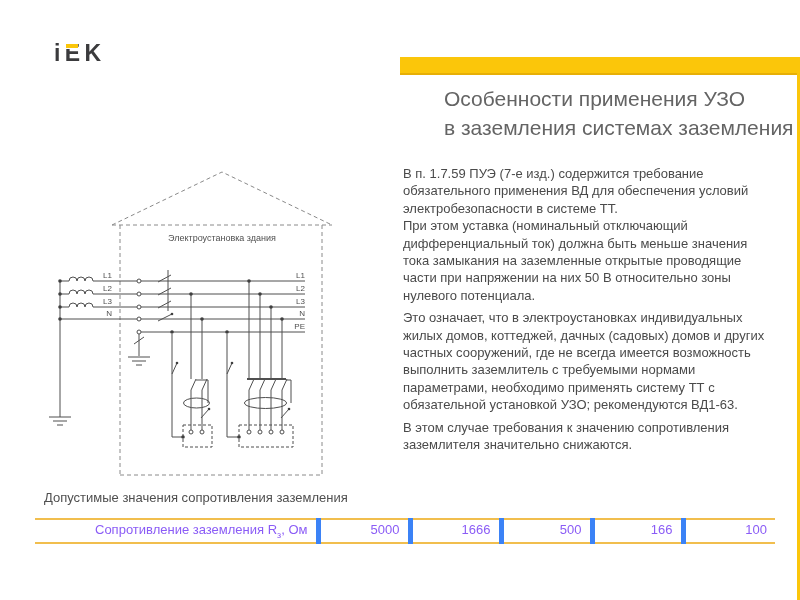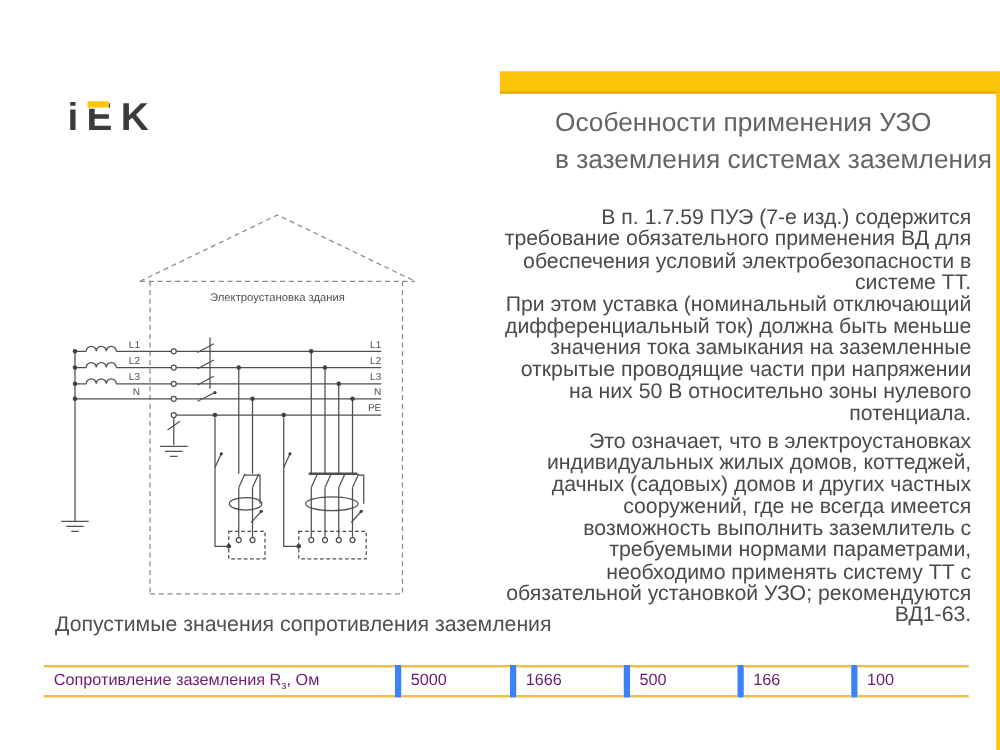--- a/index.html
+++ b/index.html
@@ -1,44 +1,44 @@
 <!DOCTYPE html>
 <html><head>
 <meta charset="utf-8">
 <style>
   html,body{margin:0;padding:0;background:#fff;}
   .slide{
     position:relative;width:800px;height:600px;background:#fff;overflow:hidden;
     font-family:"Liberation Sans", sans-serif;color:#4a4a4a;
   }
   
-  .logo{position:absolute;left:54px;top:42px;font-size:31px;font-weight:bold;
-        color:#3b3b3d;letter-spacing:-1px;line-height:1;margin-top:36px;}
+  .logo{position:absolute;left:54px;top:42px;font-size:23px;font-weight:bold;
+        color:#3b3b3d;letter-spacing:-1px;line-height:1;}
   .logo .l-e{position:relative;display:inline-block;}
   .logo .l-e::after{content:"";position:absolute;left:0.04em;top:0.10em;width:0.52em;height:0.17em;
         background:#fbc60a;box-shadow:0 1px 0 #fff;}
   
   .accent-bar{position:absolute;left:400px;top:57px;width:400px;height:18px;background:#fbc60a;
         border-bottom:2px solid #e7af06;box-sizing:border-box;}
   .right-edge{position:absolute;left:797px;top:57px;width:3px;height:543px;background:#fbc60a;}
   
   .title{position:absolute;left:403px;top:84px;width:390px;font-size:21px;line-height:29px;
         color:#646464;font-weight:400;margin-left:41px;}
   
-  .bodytext{position:absolute;left:403px;top:165px;width:374px;font-size:17px;line-height:17.4px;
-        color:#4a4a4a;text-align:right;}
+  .bodytext{position:absolute;left:403px;top:165px;width:374px;font-size:13px;line-height:17.4px;
+        color:#4a4a4a;}
   .bodytext .para{margin:0;}
   .bodytext .para.gap{margin-bottom:5px;}
   
   .diagram{position:absolute;left:28px;top:160px;}
   .diagram text{font-family:"Liberation Sans", sans-serif;fill:#4f4f4f;}
   
-  .tbl-caption{position:absolute;left:44px;top:490px;font-size:17px;color:#4f4f4f;}
-  table.values{position:absolute;left:35px;top:532px;border-collapse:collapse;table-layout:fixed;
-        width:740px;font-size:13px;color:#701a75;}
+  .tbl-caption{position:absolute;left:44px;top:490px;font-size:13px;color:#4f4f4f;}
+  table.values{position:absolute;left:35px;top:518px;border-collapse:collapse;table-layout:fixed;
+        width:740px;font-size:13px;color:#8b5cf6;text-align:right;}
   table.values td{border-top:2px solid #f1be4e;border-bottom:2px solid #f1be4e;
         padding:2px 8px;vertical-align:top;}
   table.values td.val{border-left:5px solid #3b82f6;}
   table.values tr.r1 td{height:18px;}
   table.values tr.r2 td{height:40px;}
   sub{font-size:9px;}
 </style>
 </head>
 <body>
 
@@ -55,20 +55,21 @@
 
   <div class="title">
     <div>Особенности применения УЗО</div>
     <div>в заземления системах заземления</div>
   </div>
 
   <div class="bodytext">
     <div class="para">В п. 1.7.59 ПУЭ (7-е изд.) содержится требование обязательного применения ВД для обеспечения условий электробезопасности в системе ТТ.</div>
     <div class="para gap">При этом уставка (номинальный отключающий дифференциальный ток) должна быть меньше значения тока замыкания на заземленные открытые проводящие части при напряжении на них 50 В относительно зоны нулевого потенциала.</div>
     <div class="para gap">Это означает, что в электроустановках индивидуальных жилых домов, коттеджей, дачных (садовых) домов и других частных сооружений, где не всегда имеется возможность выполнить заземлитель с требуемыми нормами параметрами, необходимо применять систему ТТ с обязательной установкой УЗО; рекомендуются ВД1-63.</div>
+    <div class="para">В этом случае требования к значению сопротивления заземлителя значительно снижаются.</div>
   </div>
 
   <svg class="diagram" width="340" height="326" viewBox="0 0 340 326">
     <g stroke="#4f4f4f" stroke-width="1" fill="none">
 
       <g stroke="#8a8a8a" stroke-dasharray="4 3">
         <path d="M84 65 L194 12 L304 65"></path>
         <path d="M84 65 H304"></path>
         <path d="M92 65 V315"></path>
         <path d="M294 65 V315"></path>

